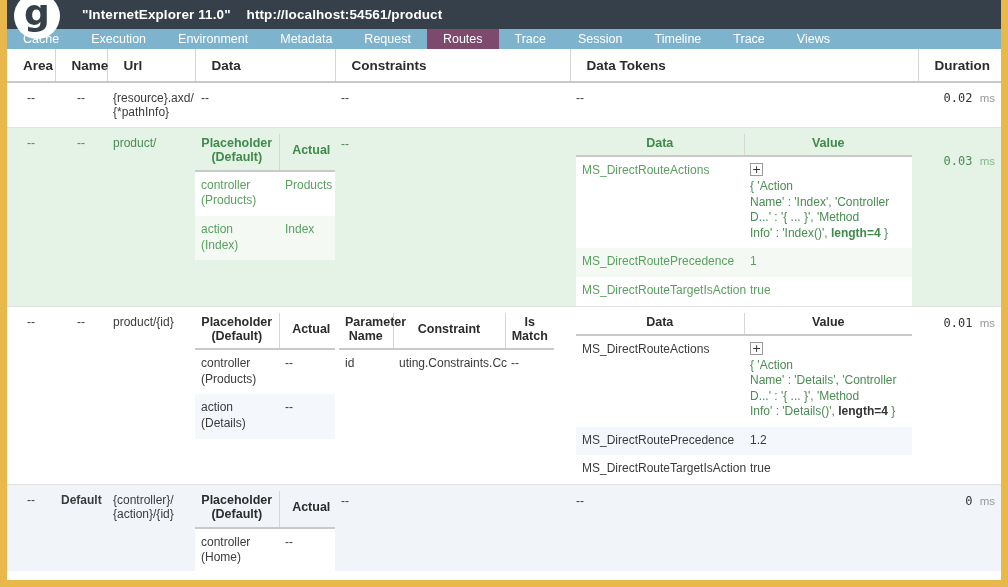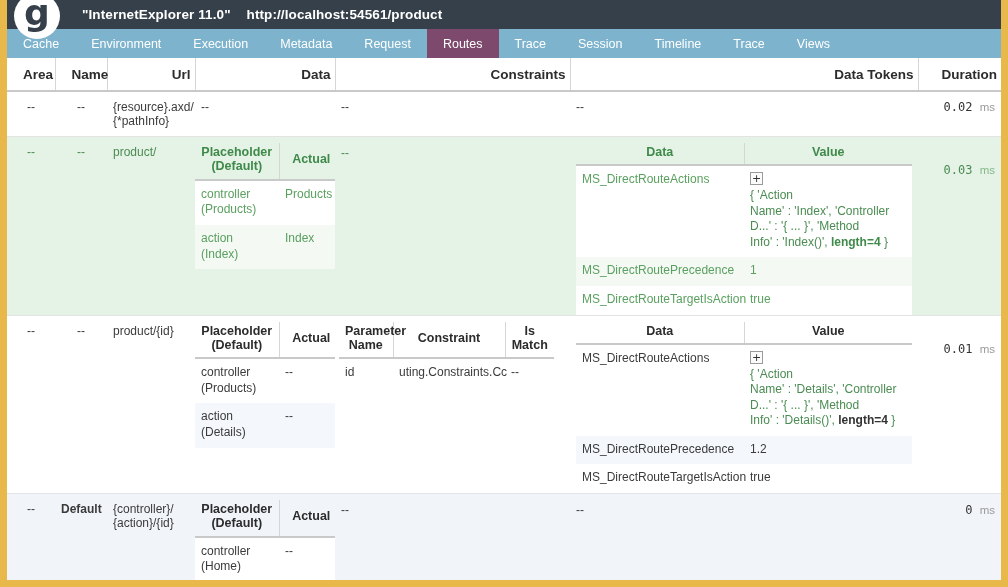--- a/index.html
+++ b/index.html
@@ -52,21 +52,21 @@
     margin-left: 75px;
     font-size: 13.5px;
     font-weight: 700;
     letter-spacing: 0.1px;
     white-space: nowrap;
   }
   .title-text .url { margin-left: 12px; }
 
   
   .tabbar {
-    height: 29px;
+    height: 20px;
     background: #7db3cc;
     display: flex;
     align-items: stretch;
     margin: 0 -7px;
     padding-left: 7px;
   }
   .tab {
     display: flex;
     align-items: center;
     padding: 0 16px;
@@ -90,21 +90,21 @@
     border-collapse: collapse;
     table-layout: fixed;
     font-size: 12px;
     color: #3b3b3b;
   }
   table.routes > thead > tr > th {
     font-size: 13.5px;
     font-weight: 700;
     color: #2c2c2c;
     padding: 9px 4px 8px 16px;
-    text-align: right;
+    text-align: left;
     border-right: 1px solid #d6d6d6;
     border-bottom: 2px solid #c9c9c9;
     background: #ffffff;
     vertical-align: middle;
     margin-left: 47px;
   }
   table.routes > thead > tr > th:last-child { border-right: none; }
   table.routes > tbody > tr > td {
     vertical-align: top;
     padding: 8px 6px 8px 6px;
@@ -202,22 +202,22 @@
       <div class="g">g</div>
     </div>
     <div class="title-text">
       <span>"InternetExplorer 11.0"</span>
       <span class="url">http://localhost:54561/product</span>
     </div>
   </div>
 
   <div class="tabbar">
     <div class="tab">Cache</div>
+    <div class="tab">Execution</div>
     <div class="tab">Environment</div>
-    <div class="tab">Execution</div>
     <div class="tab">Metadata</div>
     <div class="tab">Request</div>
     <div class="tab active">Routes</div>
     <div class="tab">Trace</div>
     <div class="tab">Session</div>
     <div class="tab">Timeline</div>
     <div class="tab">Trace</div>
     <div class="tab">Views</div>
   </div>
 
@@ -424,21 +424,21 @@
                 <td class="c-data">MS_DirectRoutePrecedence</td>
                 <td>1.2</td>
               </tr>
               <tr>
                 <td class="c-data">MS_DirectRouteTargetIsAction</td>
                 <td>true</td>
               </tr>
             </tbody>
           </table>
         </td>
-        <td class="dur" style="padding-top:26px">
+        <td class="dur" style="padding-top:9px">
           <span>0.01</span>
           <span class="unit">ms</span>
         </td>
       </tr>
 
       <tr class="row-alt" style="height:146px">
         <td class="cell-center">--</td>
         <td class="cell-center" style="font-weight:700">
           <span>Default</span>
         </td>

